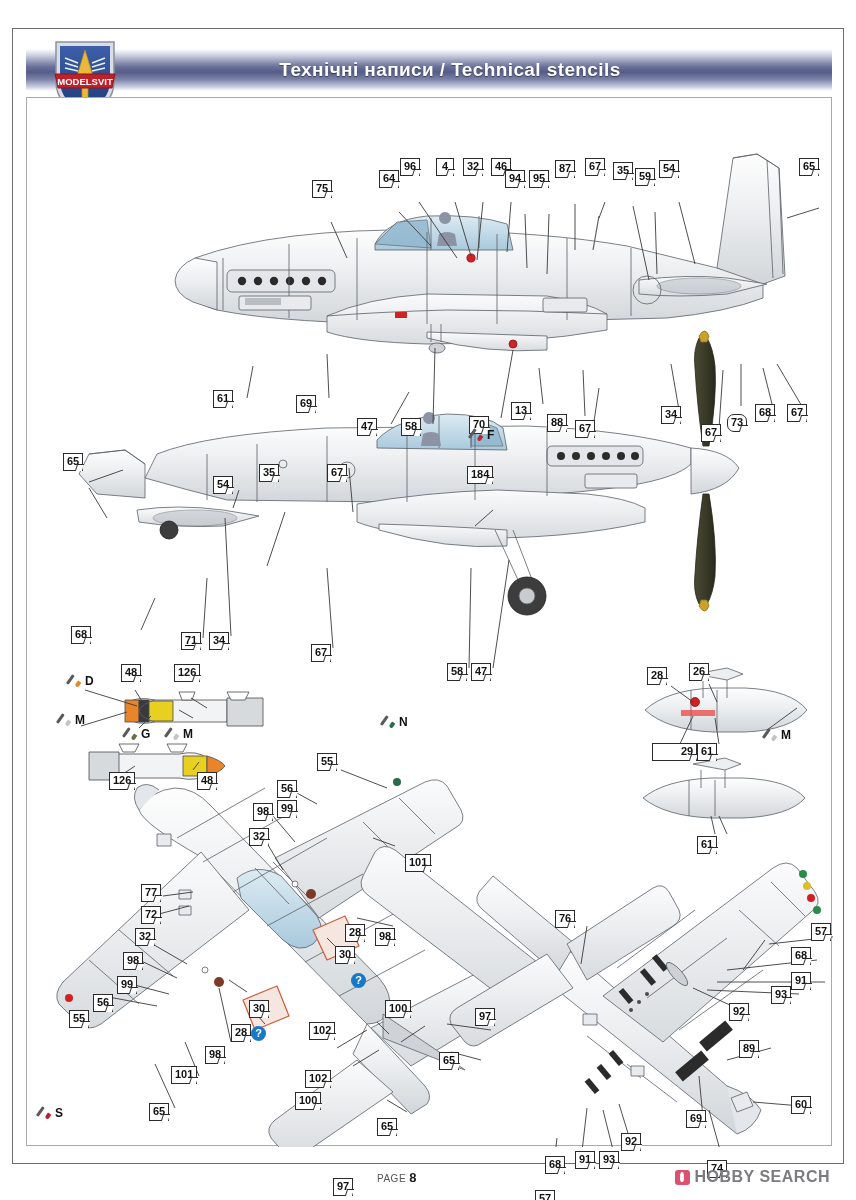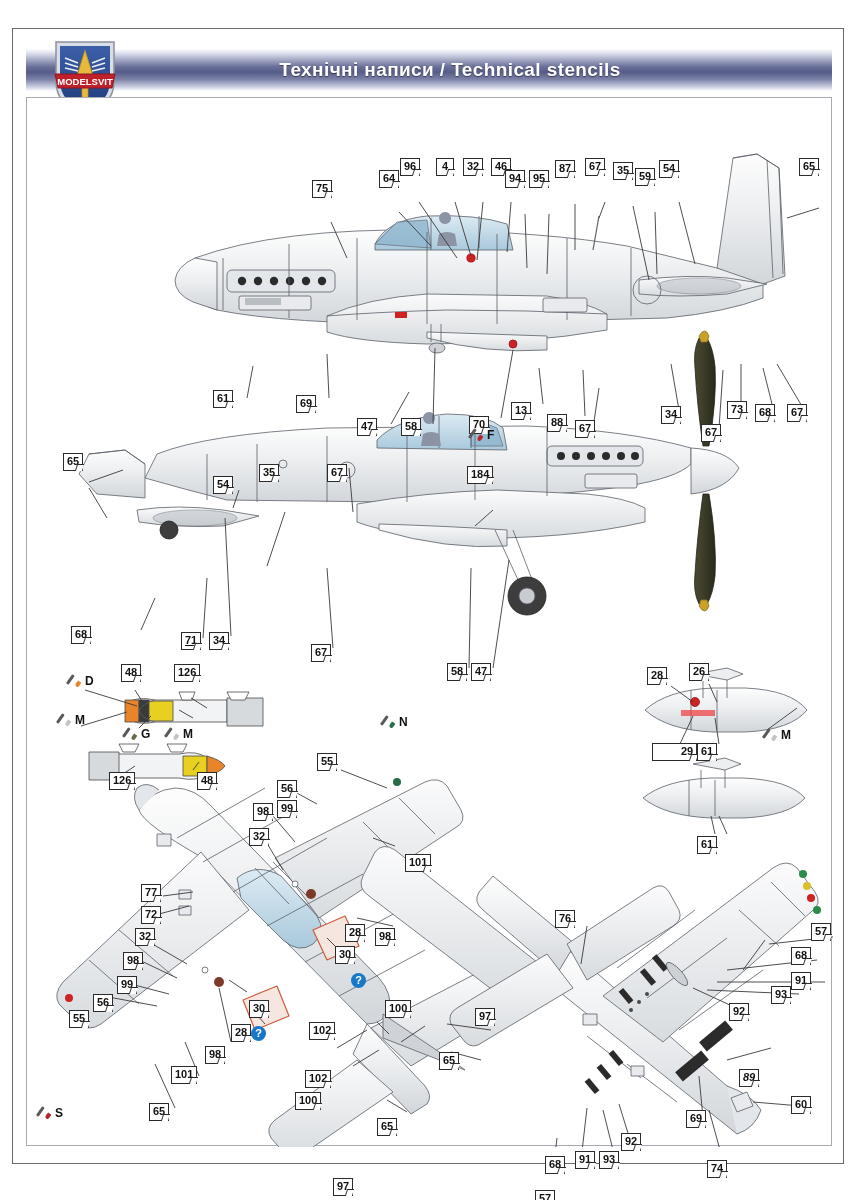--- a/index.html
+++ b/index.html
@@ -608,21 +608,21 @@
     <div class="tag" style="left:186px;top:292px;">61</div>
     <div class="tag" style="left:269px;top:297px;">69</div>
     <div class="tag" style="left:330px;top:320px;">47</div>
     <div class="tag" style="left:374px;top:320px;">58</div>
     <div class="tag" style="left:442px;top:318px;">70</div>
     <div class="tag" style="left:484px;top:304px;">13</div>
     <div class="tag" style="left:520px;top:316px;">88</div>
     <div class="tag" style="left:548px;top:322px;">67</div>
     <div class="tag" style="left:634px;top:308px;">34</div>
     <div class="tag" style="left:674px;top:326px;">67</div>
-    <div class="tag" style="left:700px;top:303px;">73</div>
+    <div class="tag" style="left:700px;top:316px;border-radius:7px;">73</div>
     <div class="tag" style="left:728px;top:306px;">68</div>
     <div class="tag" style="left:760px;top:306px;">67</div>
 
     <div class="tag" style="left:36px;top:355px;">65</div>
     <div class="tag" style="left:186px;top:378px;">54</div>
     <div class="tag" style="left:232px;top:366px;">35</div>
     <div class="tag" style="left:300px;top:366px;">67</div>
     <div class="tag" style="left:440px;top:368px;">184</div>
     <div class="tag" style="left:44px;top:528px;">68</div>
     <div class="tag" style="left:154px;top:534px;text-decoration:underline;">71</div>
@@ -671,21 +671,21 @@
     <div class="tag" style="left:412px;top:954px;">65</div>
     <div class="tag" style="left:350px;top:1020px;">65</div>
     <div class="tag" style="left:306px;top:1080px;">97</div>
 
     <div class="tag" style="left:528px;top:812px;">76</div>
     <div class="tag" style="left:784px;top:825px;">57</div>
     <div class="tag" style="left:764px;top:849px;">68</div>
     <div class="tag" style="left:764px;top:874px;">91</div>
     <div class="tag" style="left:744px;top:888px;">93</div>
     <div class="tag" style="left:702px;top:905px;">92</div>
-    <div class="tag" style="left:712px;top:971px;font-style:italic;">89</div>
+    <div class="tag" style="left:712px;top:942px;">89</div>
     <div class="tag" style="left:764px;top:998px;">60</div>
     <div class="tag" style="left:659px;top:1012px;">69</div>
     <div class="tag" style="left:680px;top:1062px;">74</div>
     <div class="tag" style="left:594px;top:1035px;">92</div>
     <div class="tag" style="left:572px;top:1053px;">93</div>
     <div class="tag" style="left:548px;top:1053px;">91</div>
     <div class="tag" style="left:518px;top:1058px;">68</div>
     <div class="tag" style="left:508px;top:1092px;">57</div>
 
     <div class="paint" style="left:44px;top:576px;">
@@ -743,14 +743,24 @@
           <b style="background:#b8222a"></b>
         </span>
         <span>F</span>
     </div>
 
     <div class="qbadge" style="left:324px;top:875px;">?</div>
     <div class="qbadge" style="left:224px;top:928px;">?</div>
 
   </div>
 
+  <div id="footer">
+    <div id="page-number">
+      <span>PAGE</span>
+      <b>8</b>
+    </div>
+    <div id="watermark">
+      <span class="flame"></span>
+      <span>HOBBY SEARCH</span>
+    </div>
+  </div>
 
 </div>
 
 </body></html>

